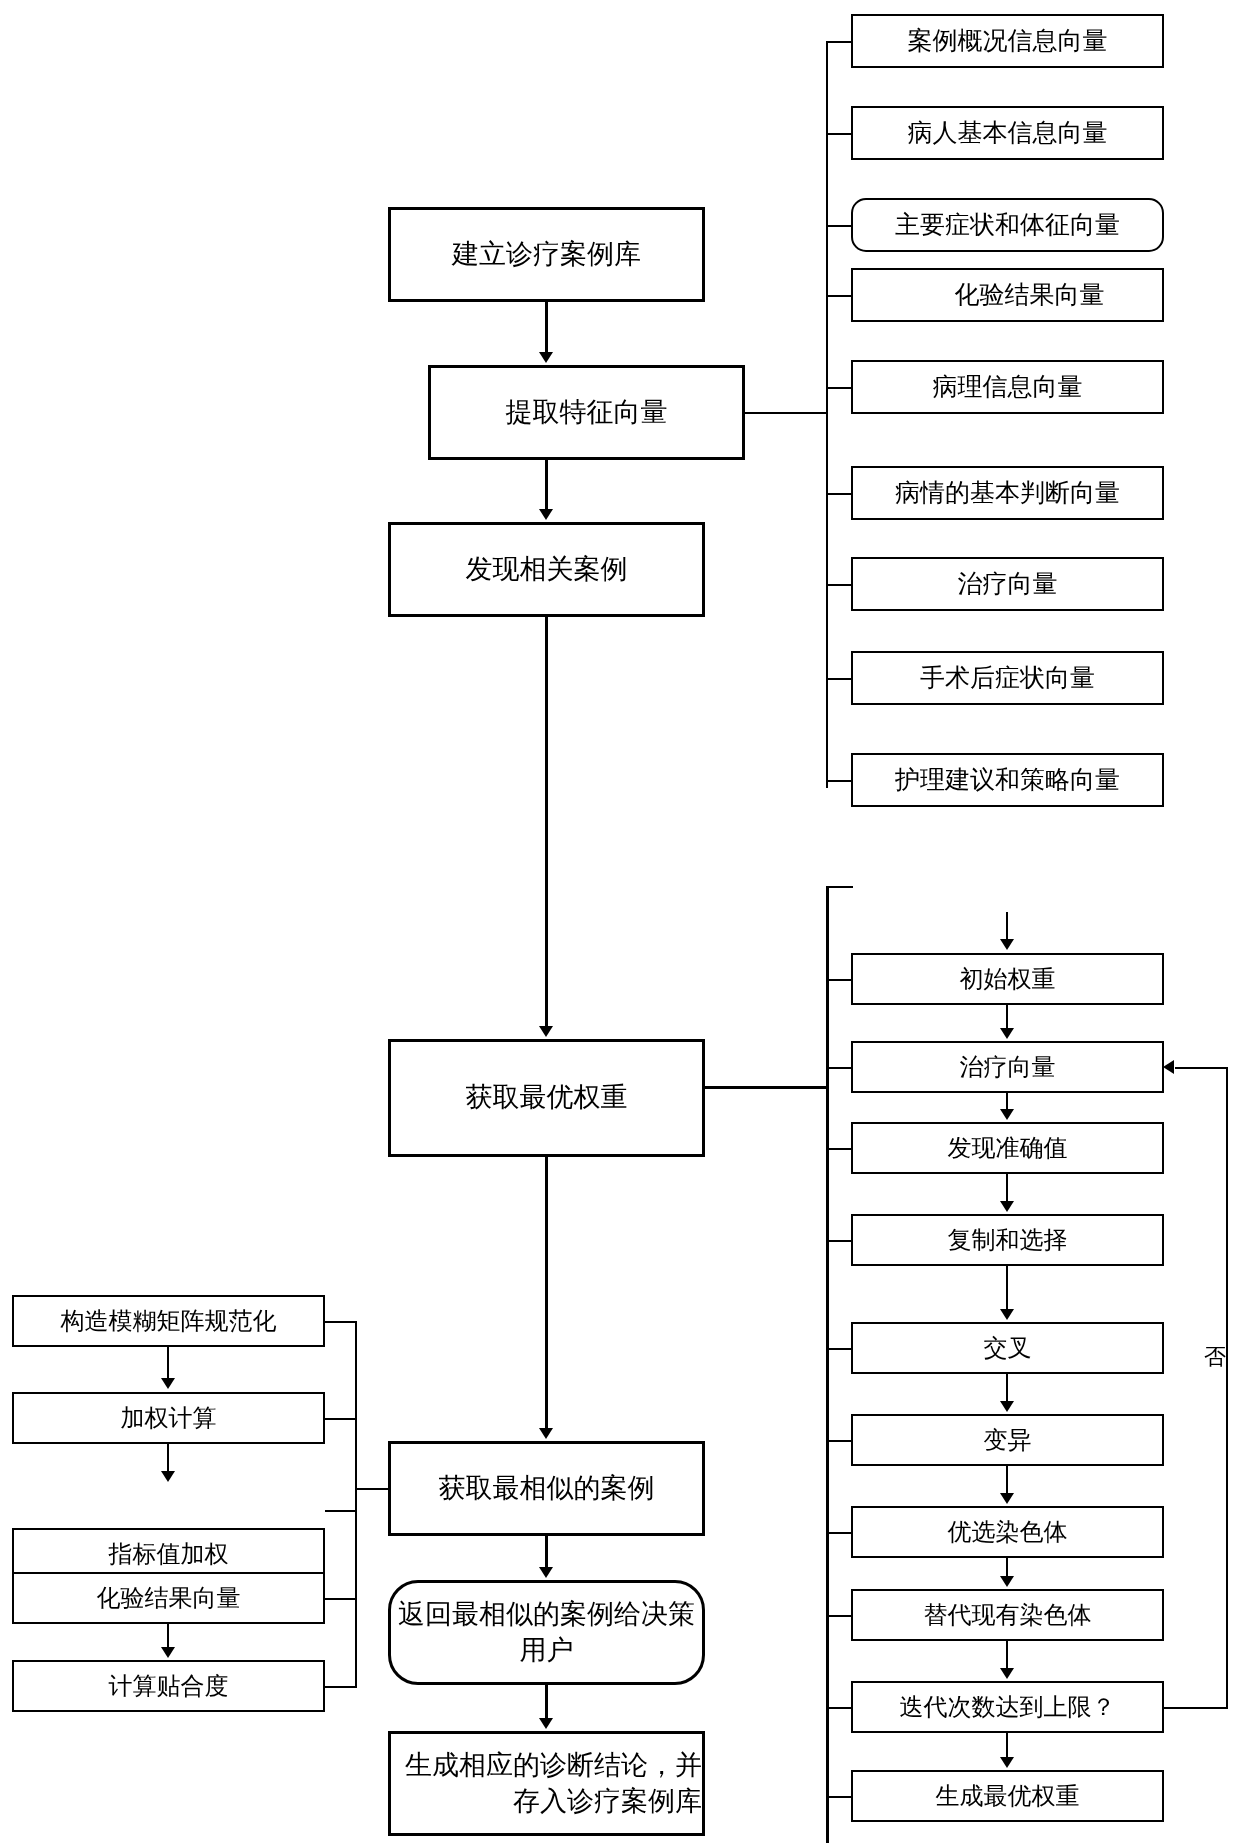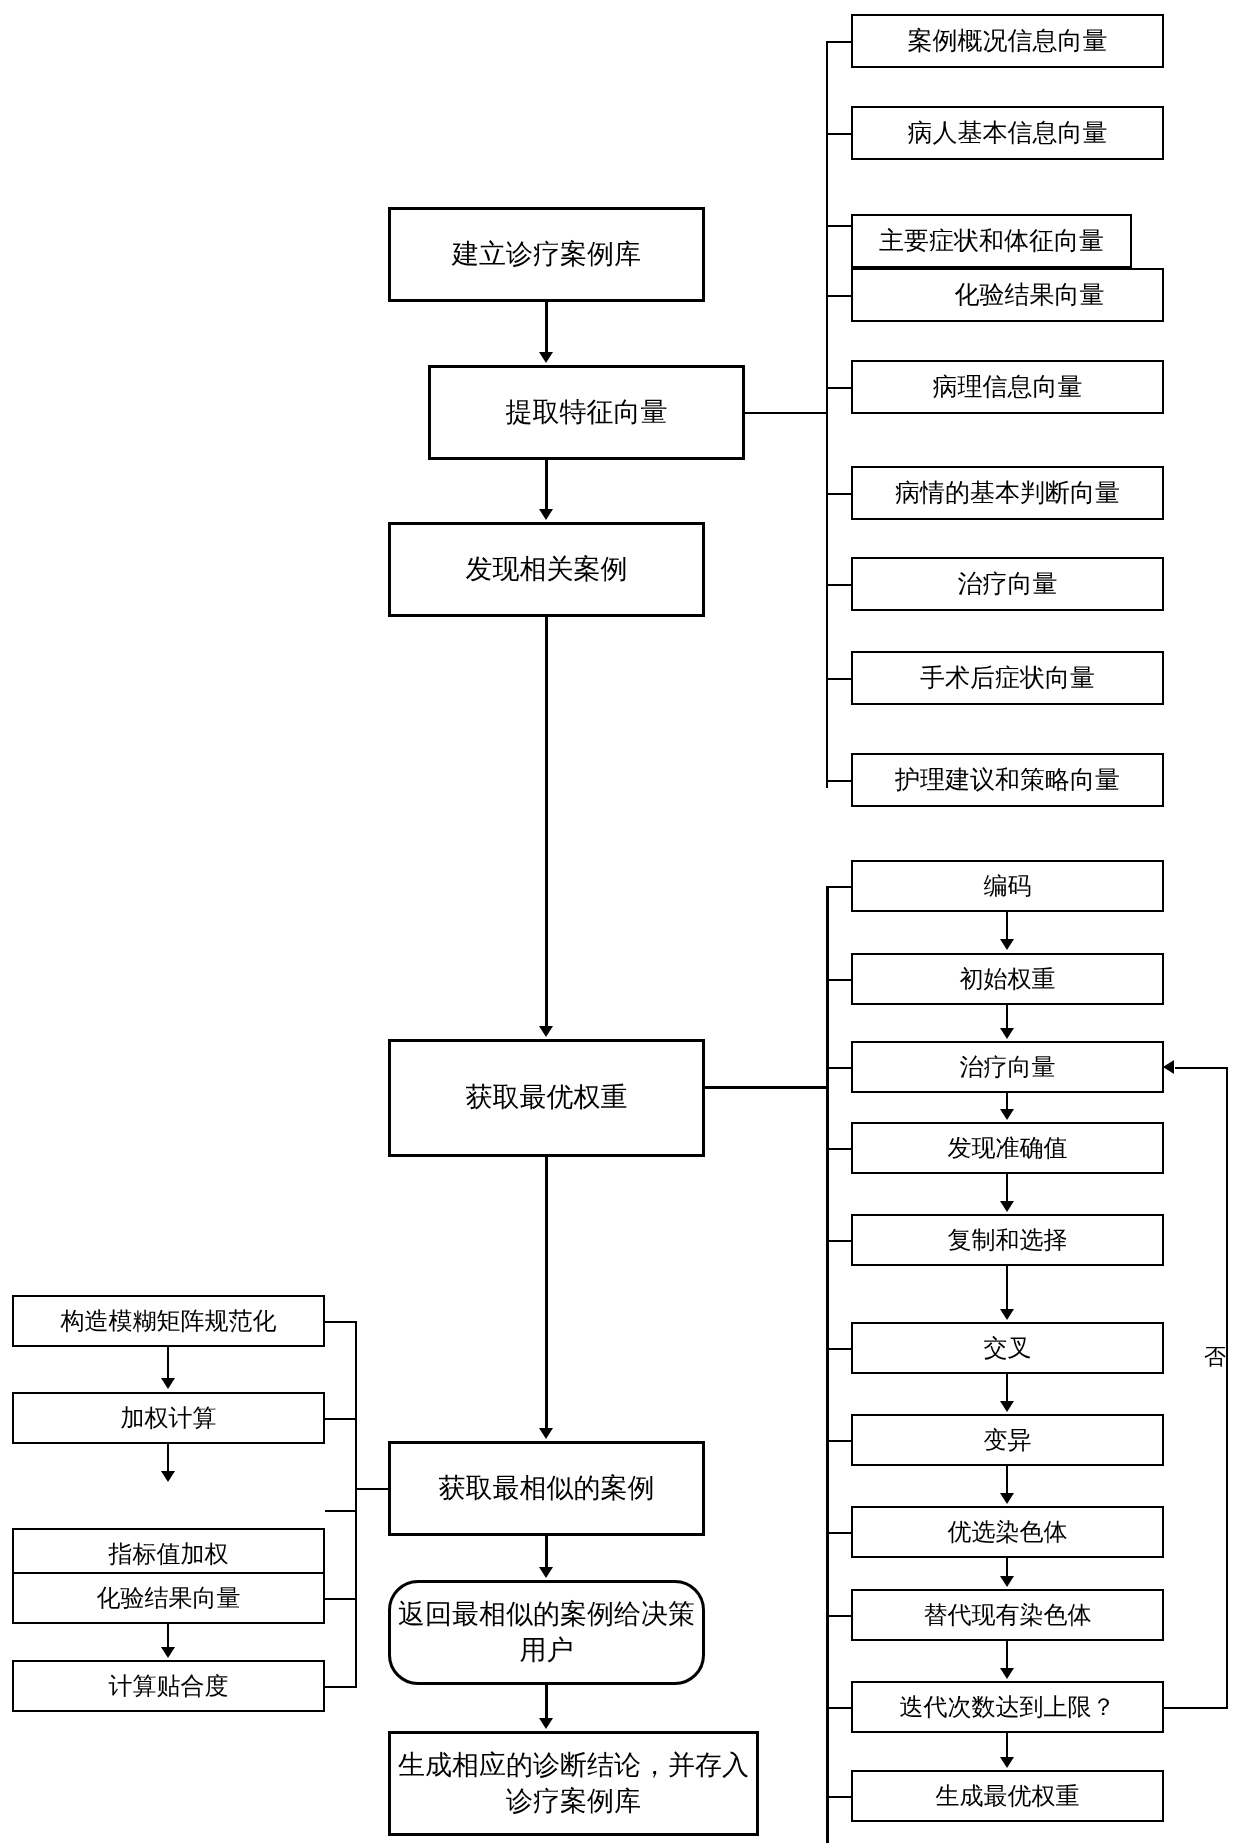--- a/index.html
+++ b/index.html
@@ -91,21 +91,21 @@
   <div class="node main" style="left:388px; top:365px; width:317px; height:95px;margin-left:40px;">提取特征向量</div>
 
   <div class="node main" style="left:388px; top:522px; width:317px; height:95px;">发现相关案例</div>
 
   <div class="node main" style="left:388px; top:1039px; width:317px; height:118px;">获取最优权重</div>
 
   <div class="node main" style="left:388px; top:1441px; width:317px; height:95px;">获取最相似的案例</div>
 
   <div class="node main two-line" style="left:388px; top:1580px; width:317px; height:105px;border-radius:30px;">返回最相似的案例给决策用户</div>
 
-  <div class="node main two-line" style="left:388px; top:1731px; width:371px; height:105px;">生成相应的诊断结论，并存入诊疗案例库</div>
+  <div class="node main two-line" style="left:388px; top:1731px; width:317px; height:105px;text-align:right;">生成相应的诊断结论，并存入诊疗案例库</div>
 
   <div class="line thick-v" style="left:545px; top:302px; height:52px;"></div>
   <div class="arrow-down" style="left:539px; top:352px;"></div>
 
   <div class="line thick-v" style="left:545px; top:460px; height:50px;"></div>
   <div class="arrow-down" style="left:539px; top:509px;"></div>
 
   <div class="line thick-v" style="left:545px; top:617px; height:410px;"></div>
   <div class="arrow-down" style="left:539px; top:1026px;"></div>
 
@@ -113,21 +113,21 @@
   <div class="arrow-down" style="left:539px; top:1428px;"></div>
 
   <div class="line thick-v" style="left:545px; top:1536px; height:32px;"></div>
   <div class="arrow-down" style="left:539px; top:1567px;"></div>
 
   <div class="line thick-v" style="left:545px; top:1685px; height:34px;"></div>
   <div class="arrow-down" style="left:539px; top:1718px;"></div>
 
   <div class="node side" style="left:851px; top:14px; width:313px; height:54px;">案例概况信息向量</div>
   <div class="node side" style="left:851px; top:106px; width:313px; height:54px;">病人基本信息向量</div>
-  <div class="node side" style="left:851px; top:214px; width:281px; height:54px;">主要症状和体征向量</div>
+  <div class="node side" style="left:851px; top:198px; width:313px; height:54px;border-radius:15px;">主要症状和体征向量</div>
   <div class="node side" style="left:851px; top:268px; width:313px; height:54px;padding-left:44px;">化验结果向量</div>
   <div class="node side" style="left:851px; top:360px; width:313px; height:54px;">病理信息向量</div>
   <div class="node side" style="left:851px; top:466px; width:313px; height:54px;">病情的基本判断向量</div>
   <div class="node side" style="left:851px; top:557px; width:313px; height:54px;">治疗向量</div>
   <div class="node side" style="left:851px; top:651px; width:313px; height:54px;">手术后症状向量</div>
   <div class="node side" style="left:851px; top:753px; width:313px; height:54px;">护理建议和策略向量</div>
 
   <div class="line v" style="left:826px; top:41px; height:747px;"></div>
 
   <div class="line h" style="left:705px; top:412px; width:123px;"></div>
@@ -135,21 +135,20 @@
   <div class="line h" style="left:826px; top:41px; width:27px;"></div>
   <div class="line h" style="left:826px; top:133px; width:27px;"></div>
   <div class="line h" style="left:826px; top:225px; width:27px;"></div>
   <div class="line h" style="left:826px; top:295px; width:27px;"></div>
   <div class="line h" style="left:826px; top:387px; width:27px;"></div>
   <div class="line h" style="left:826px; top:493px; width:27px;"></div>
   <div class="line h" style="left:826px; top:584px; width:27px;"></div>
   <div class="line h" style="left:826px; top:678px; width:27px;"></div>
   <div class="line h" style="left:826px; top:780px; width:27px;"></div>
 
-  <div class="node small" style="left:851px; top:860px; width:313px; height:52px;">编码</div>
   <div class="node small" style="left:851px; top:953px; width:313px; height:52px;">初始权重</div>
   <div class="node small" style="left:851px; top:1041px; width:313px; height:52px;">治疗向量</div>
   <div class="node small" style="left:851px; top:1122px; width:313px; height:52px;">发现准确值</div>
   <div class="node small" style="left:851px; top:1214px; width:313px; height:52px;">复制和选择</div>
   <div class="node small" style="left:851px; top:1322px; width:313px; height:52px;">交叉</div>
   <div class="node small" style="left:851px; top:1414px; width:313px; height:52px;">变异</div>
   <div class="node small" style="left:851px; top:1506px; width:313px; height:52px;">优选染色体</div>
   <div class="node small" style="left:851px; top:1589px; width:313px; height:52px;">替代现有染色体</div>
   <div class="node small" style="left:851px; top:1681px; width:313px; height:52px;">迭代次数达到上限？</div>
   <div class="node small" style="left:851px; top:1770px; width:313px; height:52px;">生成最优权重</div>

